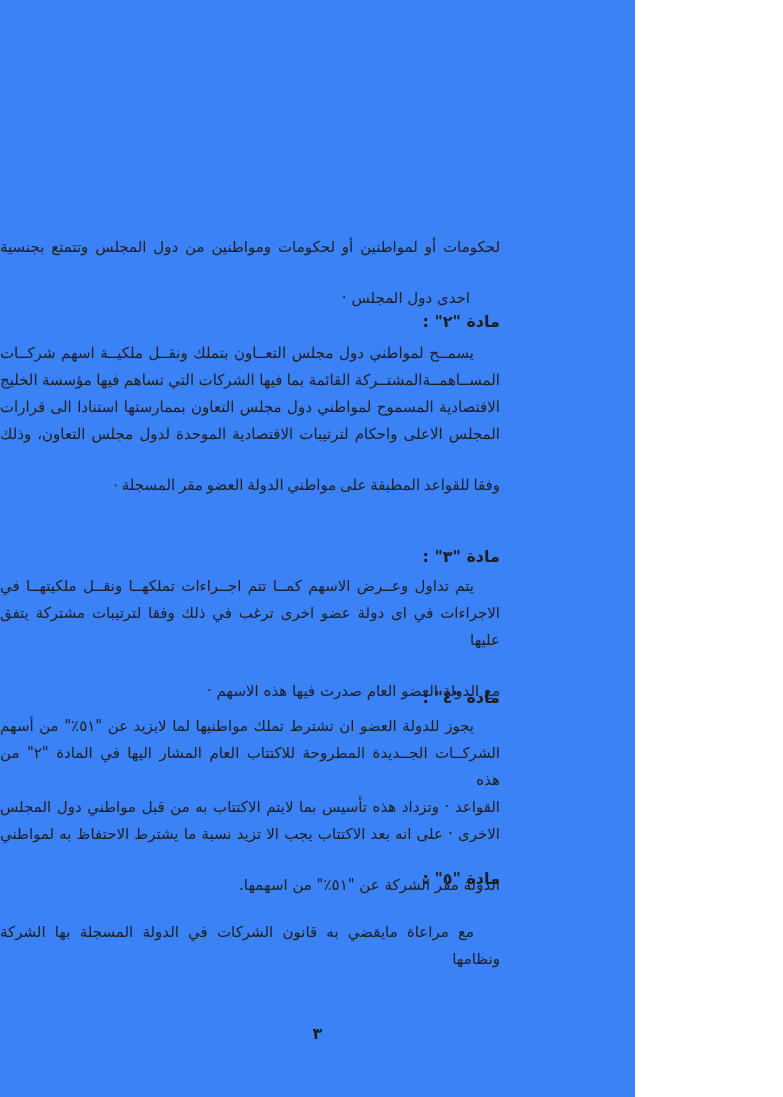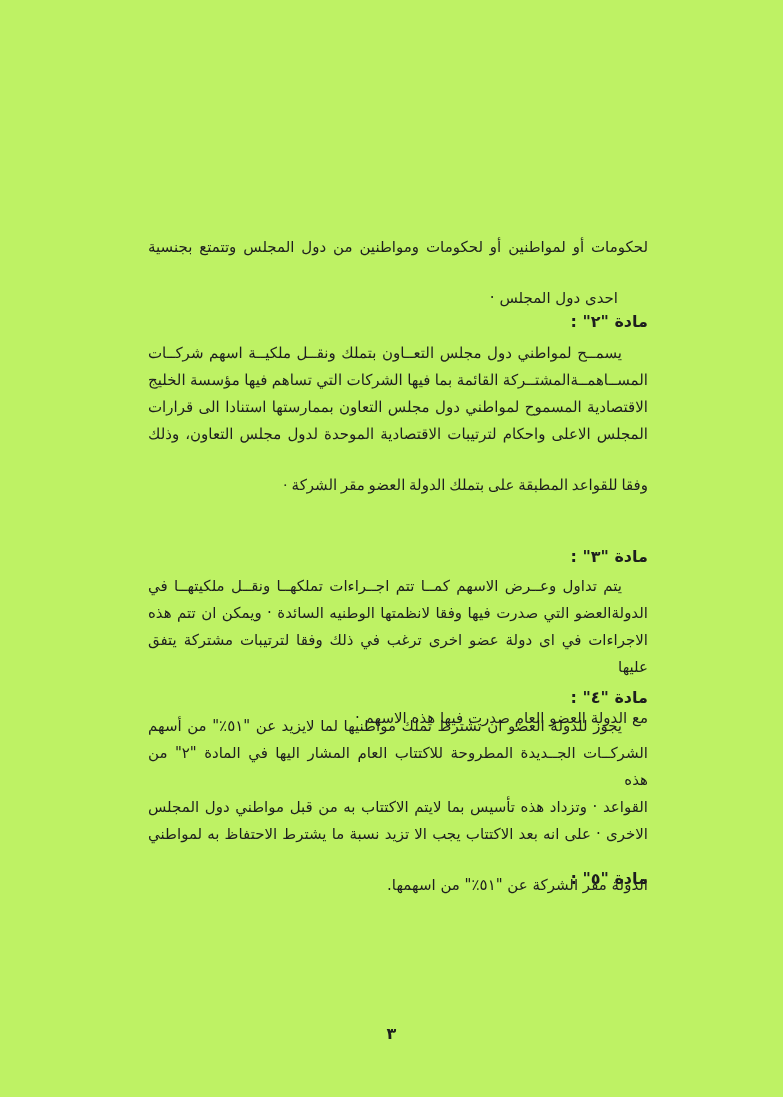--- a/index.html
+++ b/index.html
@@ -2,23 +2,23 @@
 <html lang="ar"><head>
 <meta charset="utf-8">
 <style>
   html, body {
     margin: 0;
     padding: 0;
     background: #ffffff;
   }
   .page {
     position: relative;
-    width: 783px;
+    width: 635px;
     height: 1097px;
-    background: #bef264;
+    background: #3b82f6;
     overflow: hidden;
     font-family: "DejaVu Sans", sans-serif;
     color: #1e1e1e;
   }
   .text-column {
     position: absolute;
     top: 0;
     right: 135px;
     width: 500px;
     height: 100%;
@@ -84,38 +84,40 @@
       <div class="line">لحكومات أو لمواطنين أو لحكومات ومواطنين من دول المجلس وتتمتع بجنسية</div>
       <div class="line last indent-sm">احدى دول المجلس ·</div>
     </div>
 
     <div class="block heading b-h2">مادة "٢" :</div>
     <div class="block para b-p2">
       <div class="line indent">يسمــح لمواطني دول مجلس التعــاون بتملك ونقــل ملكيــة اسهم شركــات</div>
       <div class="line">المســاهمــةالمشتــركة القائمة بما فيها الشركات التي تساهم فيها مؤسسة الخليج</div>
       <div class="line">الاقتصادية المسموح لمواطني دول مجلس التعاون بممارستها استنادا الى قرارات</div>
       <div class="line">المجلس الاعلى واحكام لترتيبات الاقتصادية الموحدة لدول مجلس التعاون، وذلك</div>
-      <div class="line last">وفقا للقواعد المطبقة على بتملك الدولة العضو مقر الشركة ·</div>
+      <div class="line last">وفقا للقواعد المطبقة على مواطني الدولة العضو مقر المسجلة ·</div>
     </div>
 
     <div class="block heading b-h3">مادة "٣" :</div>
     <div class="block para b-p3">
       <div class="line indent">يتم تداول وعــرض الاسهم كمــا تتم اجــراءات تملكهــا ونقــل ملكيتهــا في</div>
-      <div class="line">الدولةالعضو التي صدرت فيها وفقا لانظمتها الوطنيه السائدة · ويمكن ان تتم هذه</div>
       <div class="line">الاجراءات في اى دولة عضو اخرى ترغب في ذلك وفقا لترتيبات مشتركة يتفق عليها</div>
       <div class="line last">مع الدولة العضو العام صدرت فيها هذه الاسهم ·</div>
     </div>
 
     <div class="block heading b-h4">مادة "٤" :</div>
     <div class="block para b-p4">
       <div class="line indent">يجوز للدولة العضو ان تشترط تملك مواطنيها لما لايزيد عن "٥١٪" من أسهم</div>
       <div class="line">الشركــات الجــديدة المطروحة للاكتتاب العام المشار اليها في المادة "٢" من هذه</div>
       <div class="line">القواعد · وتزداد هذه تأسيس بما لايتم الاكتتاب به من قبل مواطني دول المجلس</div>
       <div class="line">الاخرى · على انه بعد الاكتتاب يجب الا تزيد نسبة ما يشترط الاحتفاظ به لمواطني</div>
       <div class="line last">الدولة مقر الشركة عن "٥١٪" من اسهمها.</div>
     </div>
 
     <div class="block heading b-h5">مادة "٥" :</div>
+    <div class="block para b-p5">
+      <div class="line indent last">مع مراعاة مايقضي به قانون الشركات في الدولة المسجلة بها الشركة ونظامها</div>
+    </div>
 
   </div>
 
   <div class="page-number">٣</div>
 </div>
 
 </body></html>

